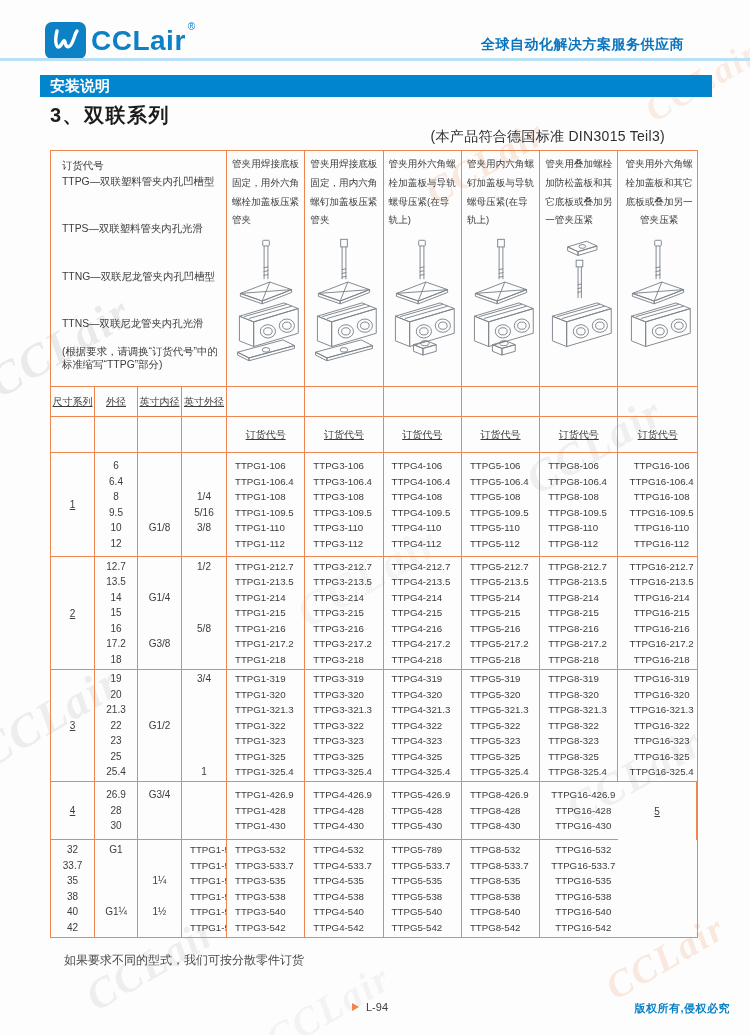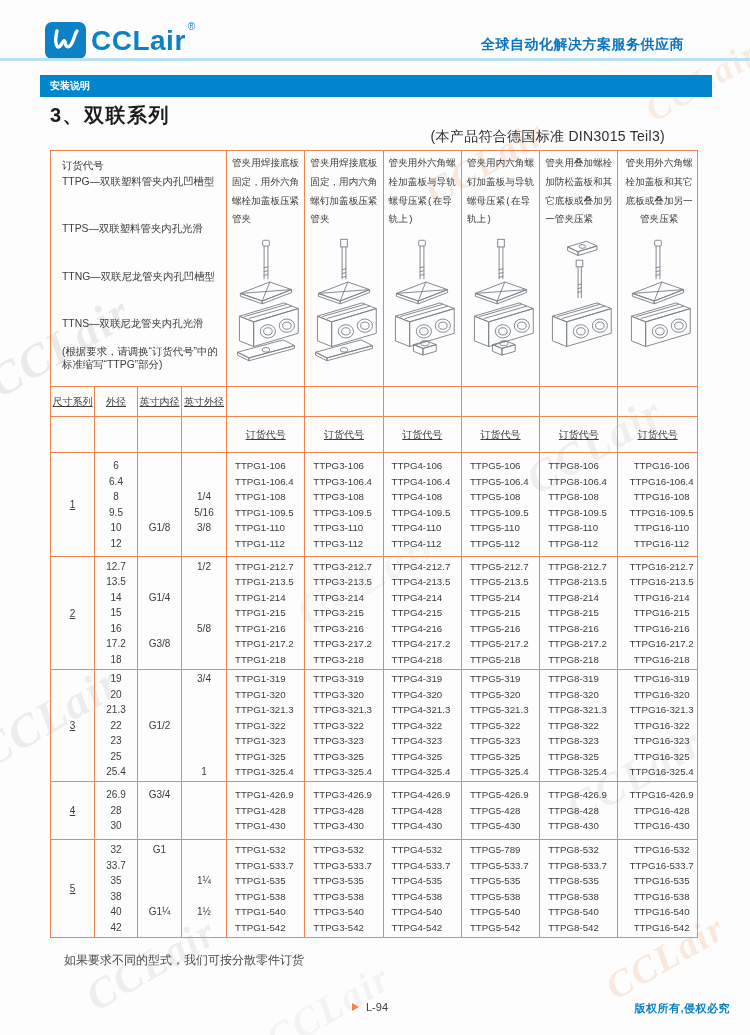--- a/index.html
+++ b/index.html
@@ -29,21 +29,21 @@
   }
   .logo-reg{color:#0d81c5;font-size:10px;margin-left:2px;margin-top:-1px;}
   .slogan{
     position:absolute;right:66px;top:36px;
     color:#0a74bd;font-weight:bold;font-size:14px;letter-spacing:.5px;
   }
   .divider{position:absolute;left:0;top:58px;width:750px;height:3px;background:#b9e0f3;z-index:2;}
   
   .section-bar{
     position:absolute;left:40px;top:75px;width:672px;height:22px;
-    background:#0186ce;color:#fff;font-size:10px;font-weight:bold;
+    background:#0186ce;color:#fff;font-size:15px;font-weight:bold;
     line-height:22px;padding-left:10px;box-sizing:border-box;z-index:2;
   }
   .page-title{
     position:absolute;left:50px;top:102px;font-size:20px;font-weight:600;
     color:#1c1c1c;letter-spacing:1.5px;z-index:2;
   }
   .std-note{
     position:absolute;left:8px;top:128px;width:657px;text-align:right;
     font-size:14px;color:#2e2e2e;z-index:2;letter-spacing:.3px;
   }
@@ -54,21 +54,21 @@
     grid-template-columns:44px 43px 44px 45px repeat(6,78.3px);
     grid-template-rows:236px 30px 36px 104px 113px 112px 58px 97px;
     border:1.5px solid #ef854f;background:transparent;
   }
   .cl{border-right:1px solid #ef854f;border-bottom:1px solid #ef854f;box-sizing:border-box;overflow:hidden;}
   .lc{border-right:none;text-align:center;} .lr{border-bottom:none;}
   .intro{grid-column:1 / span 4;padding:8px 6px 0 11px;font-size:10.4px;color:#3c3c3c;}
   .il{line-height:13.5px;}
   .m0{margin-bottom:2px;} .m1{margin-bottom:34px;} .m2{margin-bottom:34px;}
   .m3{margin-bottom:34px;} .m4{margin-bottom:14px;} .m5{margin-bottom:0;}
-  .pcol{display:flex;flex-direction:column;font-family:Liberation Mono, monospace;}
+  .pcol{display:flex;flex-direction:column;}
   .desc{padding:4px 2px 0 5px;font-size:9.6px;line-height:18.8px;color:#3c3c3c;}
   .ill{flex:1;display:flex;align-items:flex-start;justify-content:center;padding-top:4px;}
   .draw{stroke:#7d848c;fill:none;stroke-width:1;}
   .cc{display:flex;align-items:center;justify-content:center;font-size:10px;color:#3c3c3c;text-decoration:underline;}
   .ser{display:flex;flex-direction:column;justify-content:center;}
   .ln{height:15.5px;line-height:15.5px;font-size:10px;color:#3c3c3c;white-space:nowrap;}
   .ctr{text-align:center;}
   .code .ln{padding-left:8px;font-size:9.7px;}
   
   .footnote{position:absolute;left:64px;top:944px;font-size:12px;color:#4a4a4a;z-index:2;margin-top:8px;}
@@ -592,25 +592,20 @@
       <div class="ln ctr"></div>
       <div class="ln ctr"></div>
       <div class="ln ctr"></div>
     </div>
     <div class="cl ser code">
       <div class="ln">TTPG1-426.9</div>
       <div class="ln">TTPG1-428</div>
       <div class="ln">TTPG1-430</div>
     </div>
     <div class="cl ser code">
-      <div class="ln">TTPG3-426.9</div>
-      <div class="ln">TTPG3-428</div>
-      <div class="ln">TTPG3-430</div>
-    </div>
-    <div class="cl ser code">
       <div class="ln">TTPG4-426.9</div>
       <div class="ln">TTPG4-428</div>
       <div class="ln">TTPG4-430</div>
     </div>
     <div class="cl ser code">
       <div class="ln">TTPG5-426.9</div>
       <div class="ln">TTPG5-428</div>
       <div class="ln">TTPG5-430</div>
     </div>
     <div class="cl ser code">

